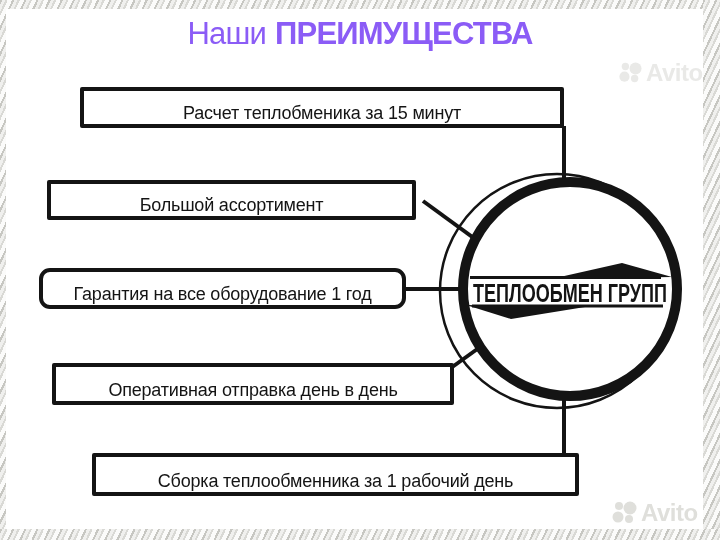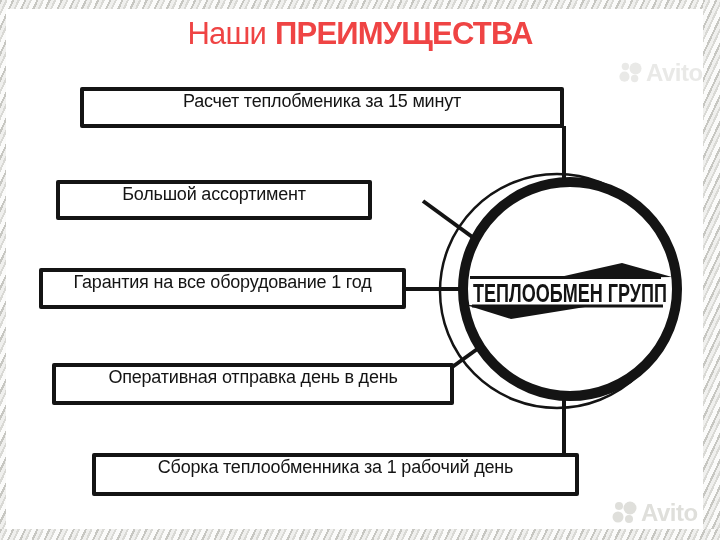--- a/index.html
+++ b/index.html
@@ -13,34 +13,34 @@
     background:repeating-linear-gradient(115deg,
       #c7c7c2 0px 2px, #f0f0ee 2px 5px, #d9d9d5 5px 7px, #fbfbfa 7px 11px);
   }
   .tex-top{left:0;top:0;width:720px;height:9px;}
   .tex-left{left:0;top:0;width:6px;height:540px;}
   .tex-right{right:0;top:0;width:17px;height:540px;}
   .tex-bottom{left:0;bottom:0;width:720px;height:11px;}
 
   .title{
     position:absolute;left:0;top:16px;width:720px;text-align:center;
-    font-size:31px;letter-spacing:-0.8px;color:#ef4444;white-space:nowrap;
+    font-size:31px;letter-spacing:-0.8px;color:#8b5cf6;white-space:nowrap;
   }
   .title .t-reg{font-weight:400;}
   .title .t-bold{font-weight:700;margin-left:9px;}
 
   .adv-box{
     position:absolute;border:4px solid #141414;border-radius:2px;background:#ffffff;
-    display:flex;align-items:flex-start;justify-content:center;
+    display:flex;align-items:flex-end;justify-content:center;
     font-size:18px;letter-spacing:-0.2px;color:#141414;white-space:nowrap;
     box-sizing:border-box;z-index:3;
   }
   #box1{left:80px; top:87px; width:484px;height:41px;}
-  #box2{left:56px; top:180px;width:316px;height:40px;}
-  #box3{left:39px; top:268px;width:367px;height:41px;}
+  #box2{left:47px; top:180px;width:369px;height:40px;}
+  #box3{left:39px; top:268px;width:367px;height:41px;border-radius:11px;}
   #box4{left:52px; top:363px;width:402px;height:42px;}
   #box5{left:92px; top:453px;width:487px;height:43px;}
 
   #diagram-svg{position:absolute;left:0;top:0;z-index:2;}
 
   .watermark{
     position:absolute;display:flex;align-items:center;gap:4px;
     font-weight:700;user-select:none;z-index:4;
   }
   .wm-text{font-size:24px;letter-spacing:-0.5px;}

